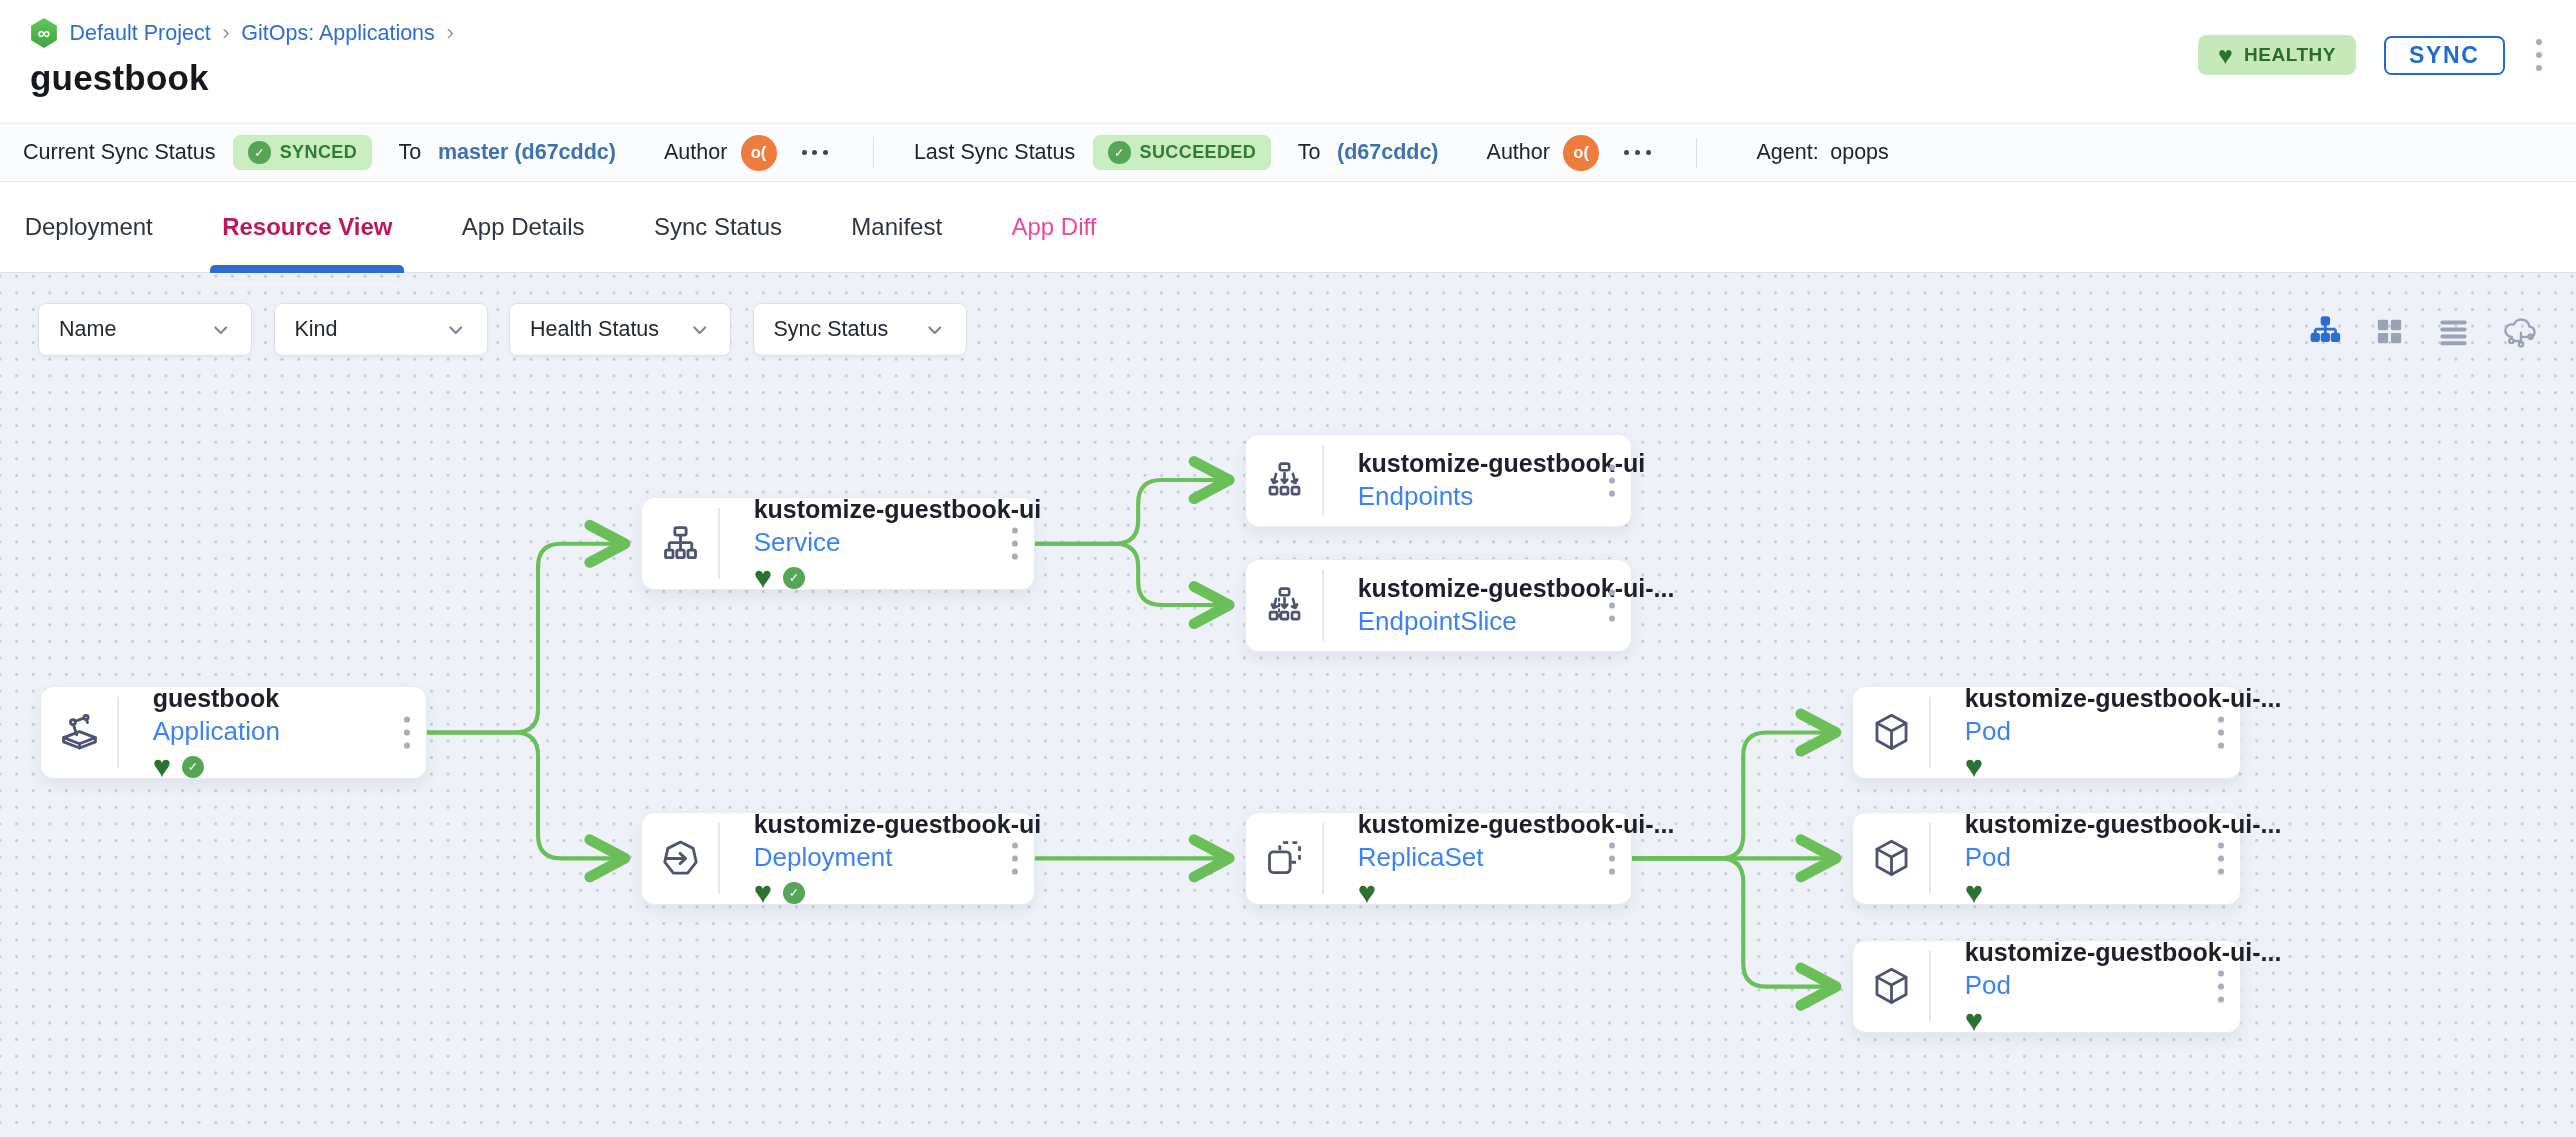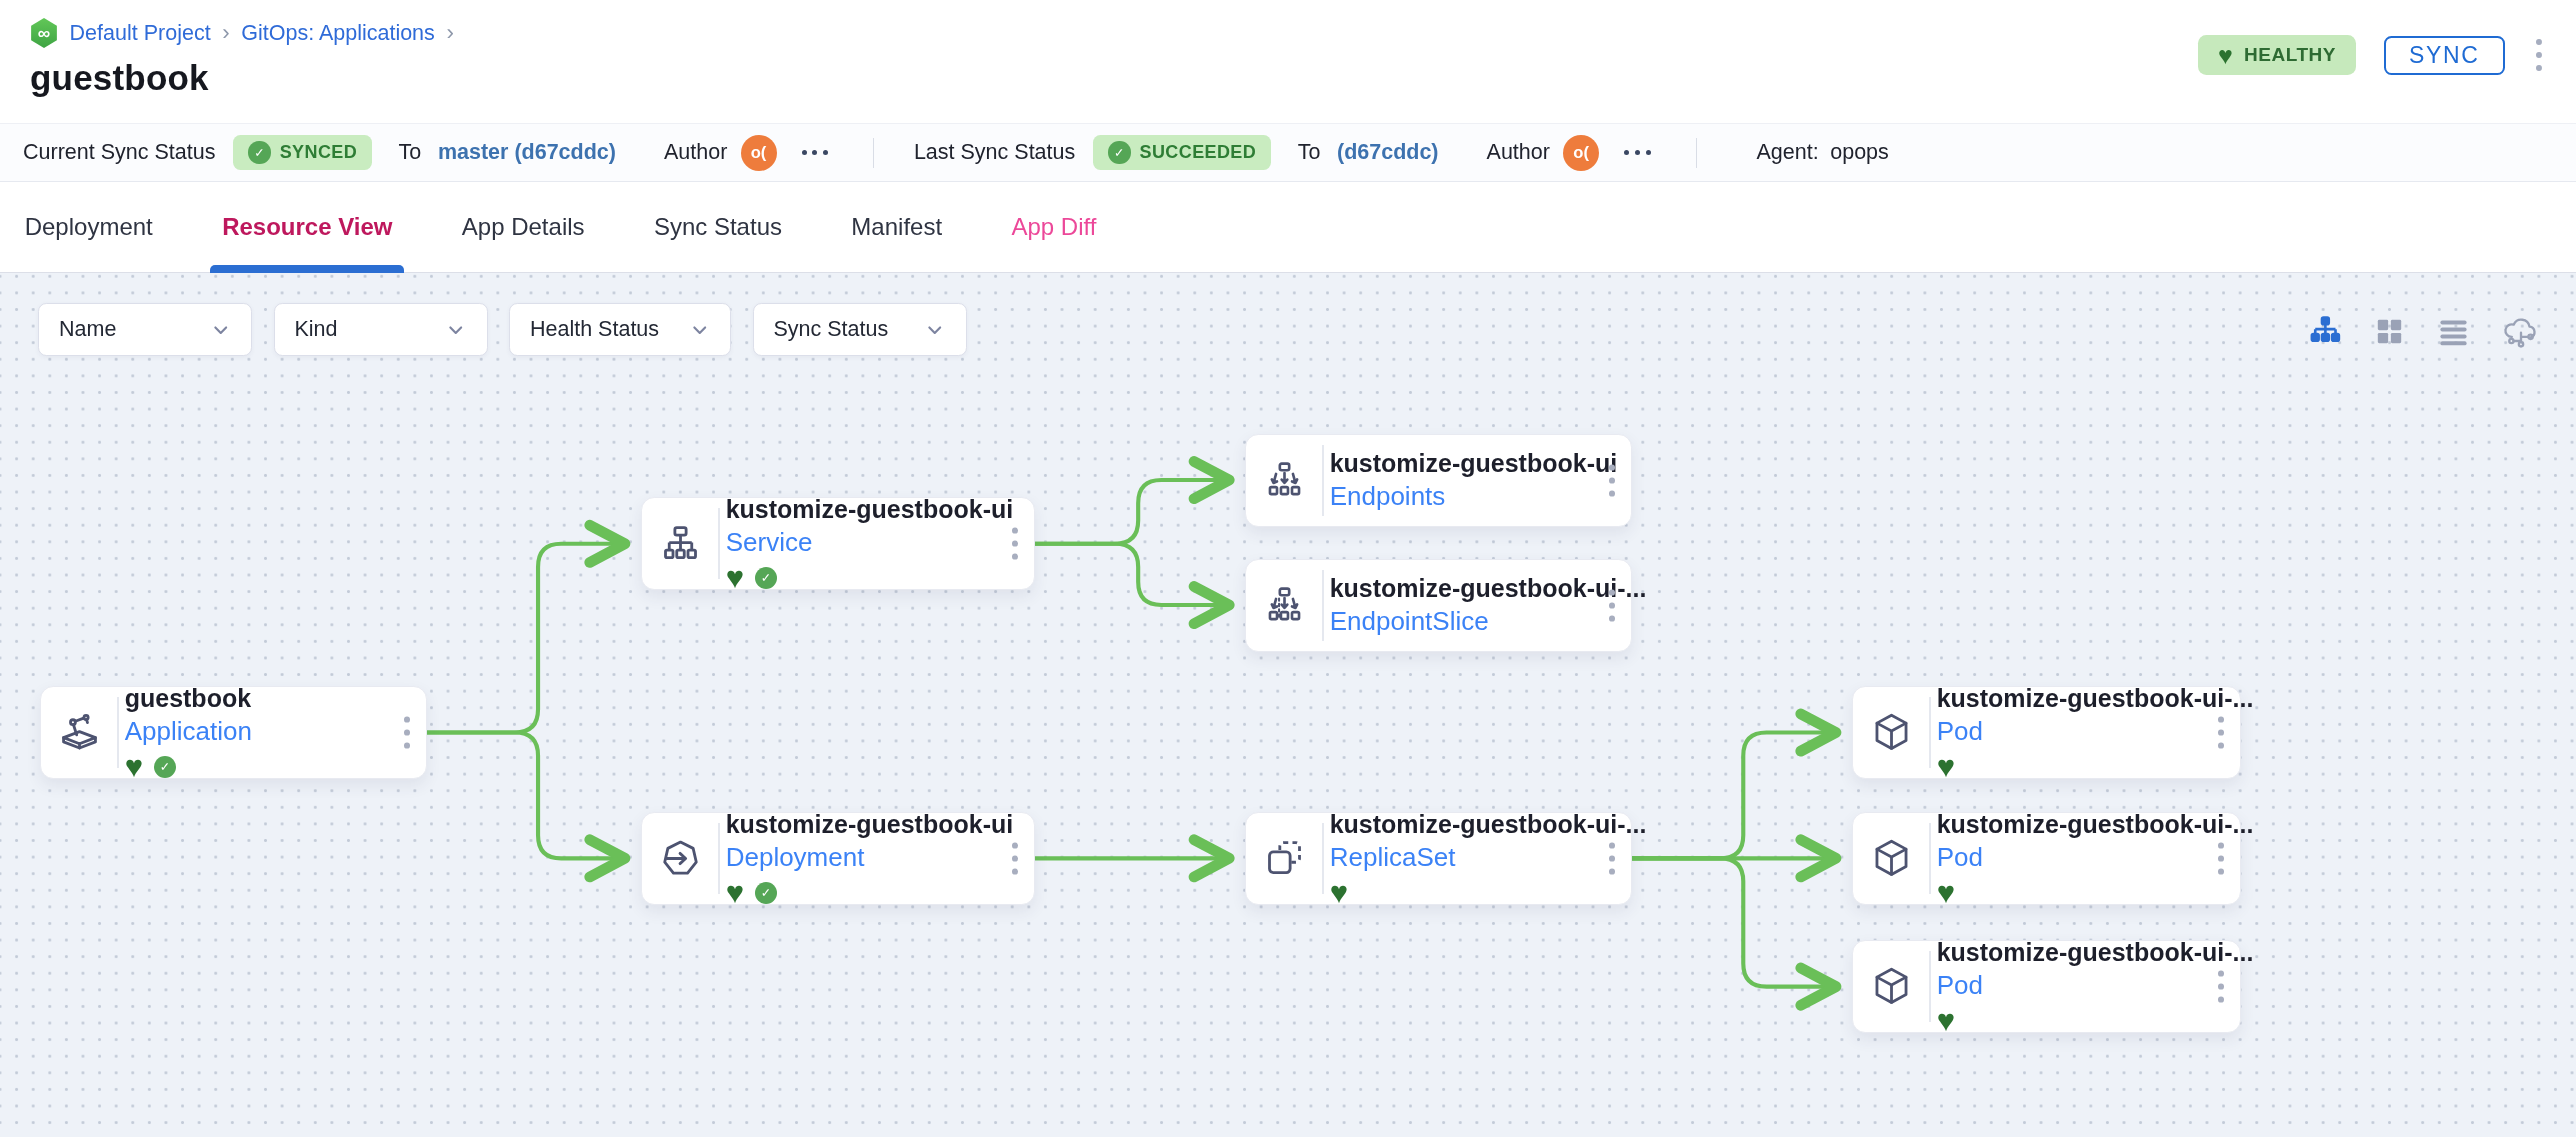--- a/index.html
+++ b/index.html
@@ -18,21 +18,21 @@
     clip-path:polygon(50% 0,96% 26%,96% 74%,50% 100%,4% 74%,4% 26%);
     color:#fff; font-weight:700; font-size:17.4px; }
   .crumb-link { color:#2f6bd8; cursor:pointer; }
   .crumb-sep { color:#8e98ab; font-size:22.3px; }
   .page-title { font-size:35px; font-weight:700; color:#16181f; margin-top:10px; letter-spacing:0.2px; }
   .header-right { position:absolute; right:31px; top:35px; display:flex; align-items:center; gap:28px; }
   .healthy-badge { background:#c6e9bc; color:#2e6b33; font-weight:700; font-size:19px; letter-spacing:0.5px;
     height:40px; padding:0 20px; border-radius:8.3px; display:flex; align-items:center; gap:10.8px; }
   .heart-sm { color:#2c7230; font-size:25px; line-height:1; }
   .sync-btn { height:39px; padding:8px 23px; border:2.5px solid #1f6bd3; border-radius:7.4px; background:#fff;
-    color:#1f6bd3; font-weight:400; font-size:23px; letter-spacing:1.7px; display:flex; align-items:center; cursor:pointer; }
+    color:#1f6bd3; font-weight:700; font-size:23px; letter-spacing:1.7px; display:flex; align-items:center; cursor:pointer; }
   .kebab-v { display:flex; flex-direction:column; gap:7.4px; padding:3.3px; cursor:pointer; }
   .kebab-v i { width:5.8px; height:5.8px; border-radius:50%; background:#a6adbf; }
 
   
   .statusbar { height:59px; background:#fbfcfe; border-top:0.8px solid #eef0f5; border-bottom:0.8px solid #e6e9f0;
     display:flex; align-items:center; padding:0 23px; font-size:21.5px; color:#20232e; }
   .sb-label { margin-right:18px; }
   .badge-green { background:#c9ecc0; color:#2e7d35; font-weight:700; font-size:18px; letter-spacing:0.4px;
     height:35px; padding:0 15px; border-radius:7.4px; display:inline-flex; align-items:center; gap:9px; }
   .check-circle { width:22.3px; height:22.3px; border-radius:50%; background:#55a656; color:#fff;
@@ -71,21 +71,21 @@
 
   .viewbar { position:absolute; right:35px; top:38px; display:flex; align-items:center; gap:30px; }
   .vicon { color:#9aa2b6; display:flex; cursor:pointer; }
   .vicon.active { color:#2b6ed2; }
 
   
   .node { position:absolute; height:93px; background:#fff; border:0.8px solid #e8eaf1; border-radius:13.2px;
     box-shadow:0 6.6px 15px rgba(45,55,90,.08); display:flex; align-items:stretch; cursor:pointer; }
   .node-icon { width:76px; display:flex; align-items:center; justify-content:center; color:#4d5370; flex:none; }
   .node-sep { width:1.7px; background:#e5e8ef; margin:10px 0; flex:none; }
-  .node-body { padding-left:6px; display:flex; flex-direction:column; justify-content:center; gap:2.5px; min-width:0; }
+  .node-body { padding-left:34px; display:flex; flex-direction:column; justify-content:center; gap:2.5px; min-width:0; }
   .node-title { font-size:25px; font-weight:600; color:#1d1f2b; white-space:nowrap; }
   .node-kind { font-size:26px; color:#3b82f6; }
   .node-status { display:flex; align-items:center; gap:10.8px; margin-top:3.3px; height:30px; }
   .heart-lg { color:#2c7230; font-size:31px; line-height:.9; }
   .node .kebab-v { position:absolute; right:13.2px; top:50%; transform:translateY(-50%); }
   .node .kebab-v i { background:#a8aebf; }
 </style>
 </head>
 <body>
 

